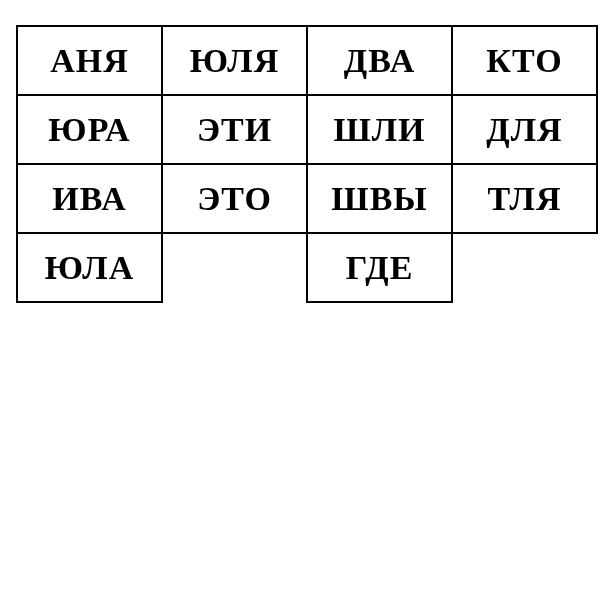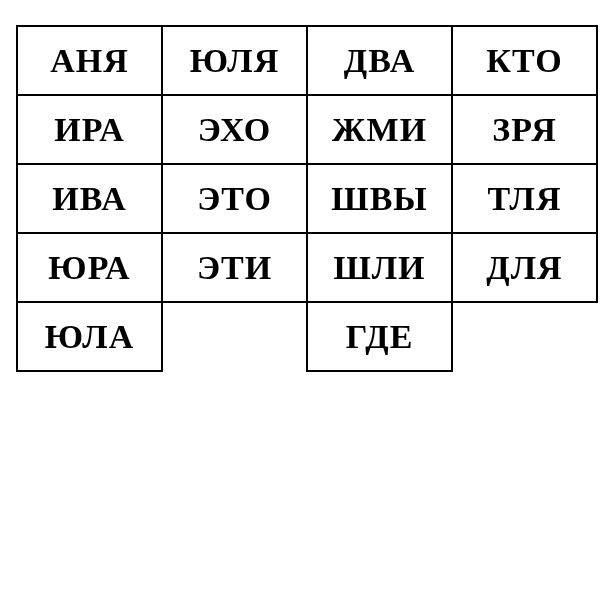--- a/index.html
+++ b/index.html
@@ -54,36 +54,30 @@
 <div class="page">
   <table class="word-table">
     <tbody>
       <tr>
         <td><span class="word-cell-text">АНЯ</span></td>
         <td><span class="word-cell-text">ЮЛЯ</span></td>
         <td><span class="word-cell-text">ДВА</span></td>
         <td><span class="word-cell-text">КТО</span></td>
       </tr>
       <tr>
-        <td><span class="word-cell-text">ИРА</span></td>
-        <td><span class="word-cell-text">ЭХО</span></td>
-        <td><span class="word-cell-text">ЖМИ</span></td>
-        <td><span class="word-cell-text">ЗРЯ</span></td>
+        <td><span class="word-cell-text">ЮРА</span></td>
+        <td><span class="word-cell-text">ЭТИ</span></td>
+        <td><span class="word-cell-text">ШЛИ</span></td>
+        <td><span class="word-cell-text">ДЛЯ</span></td>
       </tr>
       <tr>
         <td><span class="word-cell-text">ИВА</span></td>
         <td><span class="word-cell-text">ЭТО</span></td>
         <td><span class="word-cell-text">ШВЫ</span></td>
         <td><span class="word-cell-text">ТЛЯ</span></td>
-      </tr>
-      <tr>
-        <td><span class="word-cell-text">ЮРА</span></td>
-        <td><span class="word-cell-text">ЭТИ</span></td>
-        <td><span class="word-cell-text">ШЛИ</span></td>
-        <td><span class="word-cell-text">ДЛЯ</span></td>
       </tr>
       <tr>
         <td><span class="word-cell-text">ЮЛА</span></td>
         <td class="empty"></td>
         <td><span class="word-cell-text">ГДЕ</span></td>
         <td class="empty"></td>
       </tr>
     </tbody>
   </table>
 </div>

